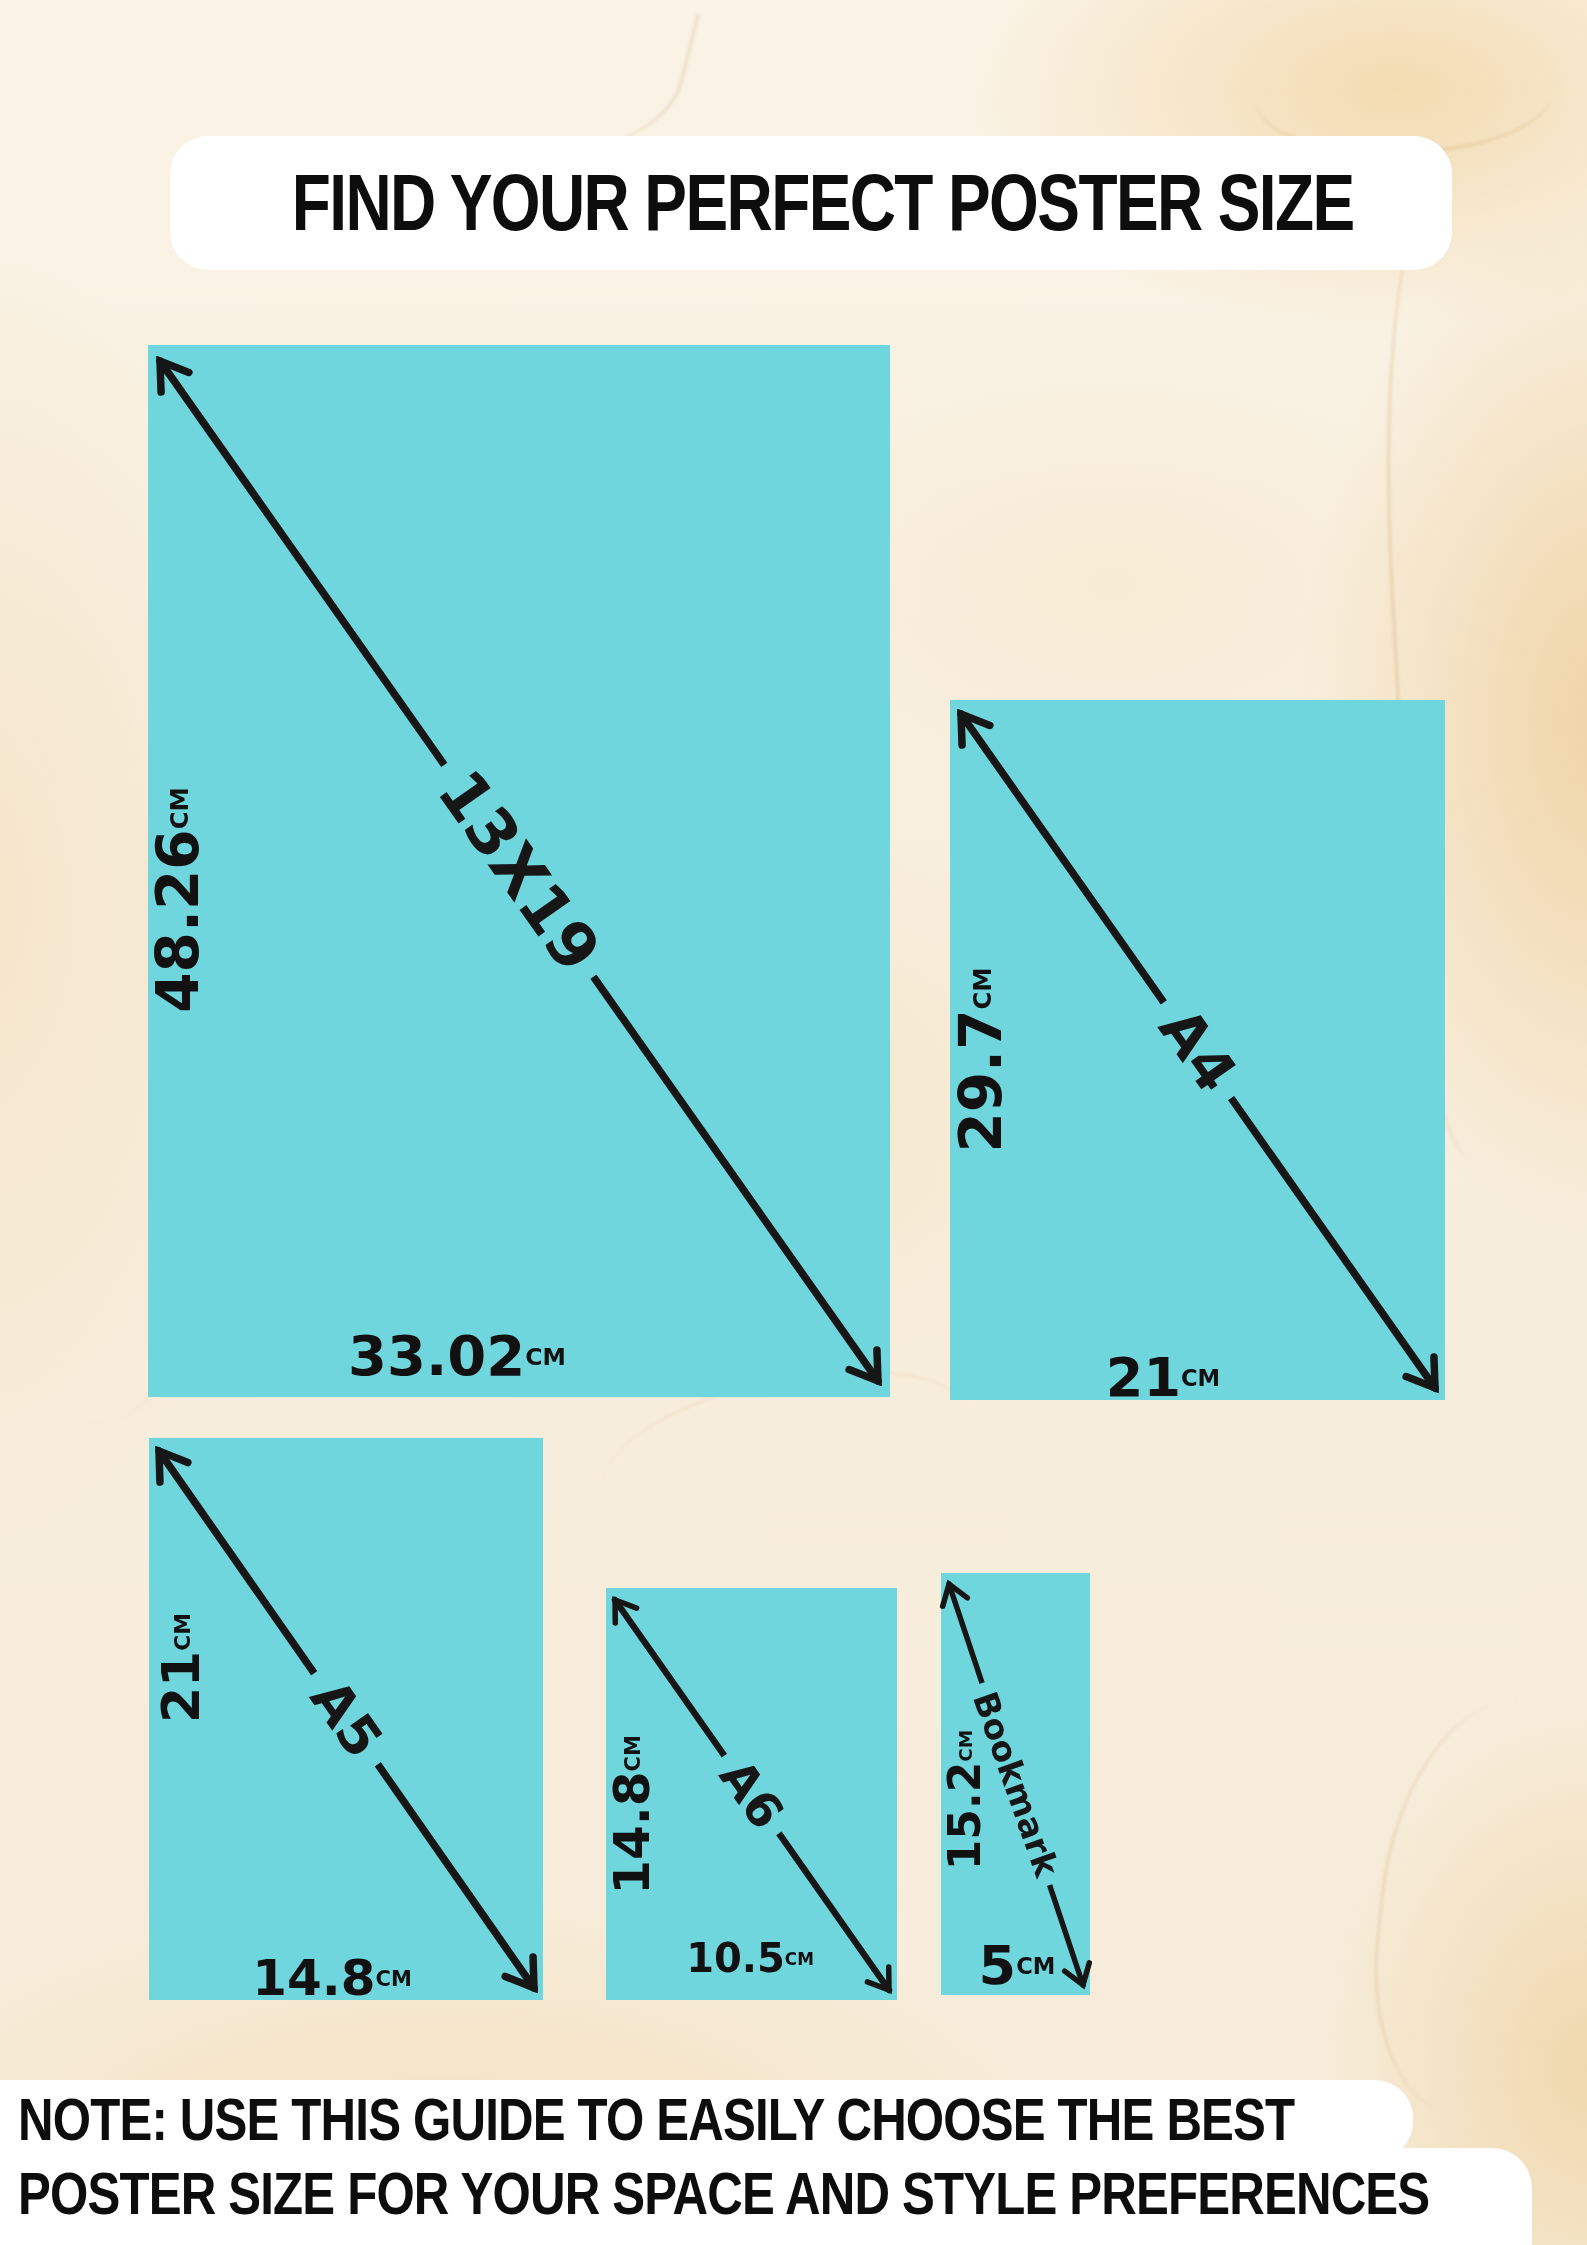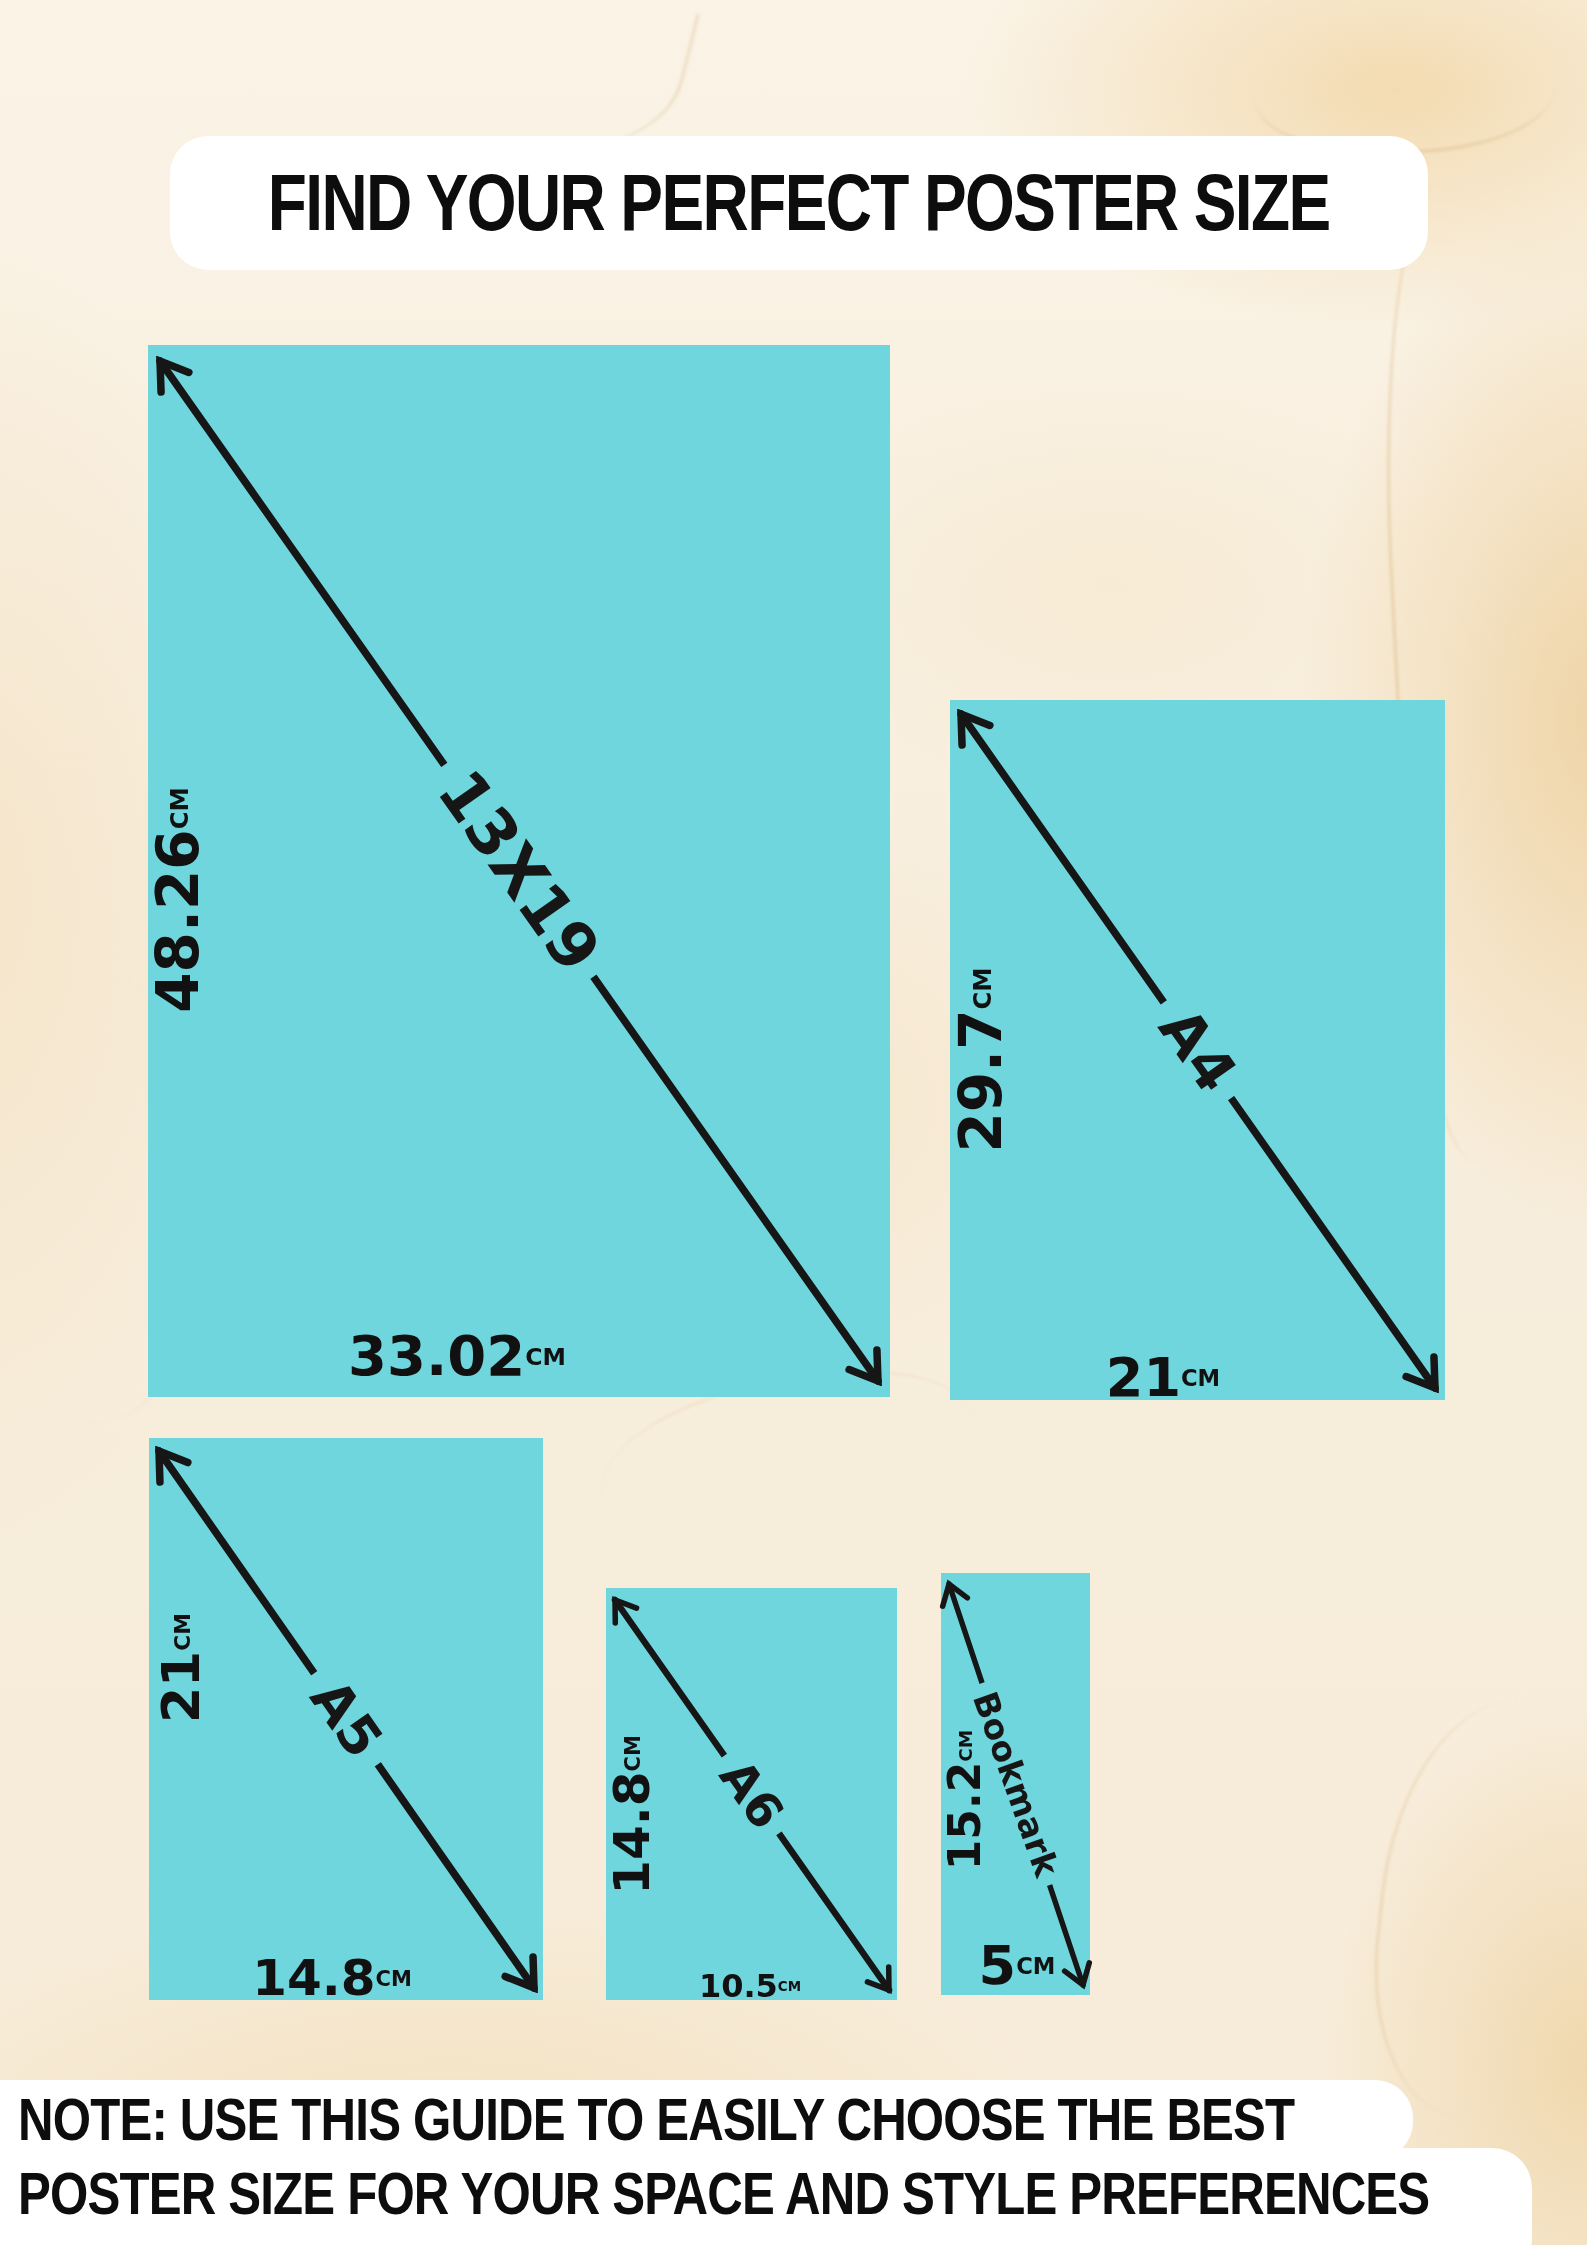--- a/index.html
+++ b/index.html
@@ -19,21 +19,21 @@
   .vein{position:absolute;pointer-events:none;filter:blur(1.5px);}
   .v1{left:420px;top:-20px;width:260px;height:170px;border-right:3px solid rgba(205,165,105,.28);border-radius:0 0 60% 0;transform:rotate(14deg);}
   .v2{left:1395px;top:180px;width:180px;height:980px;border-left:3px solid rgba(203,160,96,.30);border-radius:40% 0 0 30%;transform:rotate(-3deg);}
   .v3{left:1255px;top:20px;width:300px;height:130px;border-bottom:3px solid rgba(210,172,112,.35);border-radius:0 0 50% 40%;}
   .v4{left:-40px;top:980px;width:260px;height:440px;border-right:2px solid rgba(208,170,110,.25);border-radius:0 50% 40% 0;transform:rotate(8deg);}
   .v5{left:600px;top:1380px;width:380px;height:170px;border-top:2px solid rgba(208,170,110,.22);border-radius:50% 40% 0 0;transform:rotate(-9deg);}
   .v6{left:1380px;top:1700px;width:240px;height:420px;border-left:3px solid rgba(203,160,96,.25);border-radius:50% 0 0 40%;transform:rotate(6deg);}
 
   .pill{position:absolute;background:#ffffff;}
   #title-pill{left:170px;top:136px;width:1258px;height:134px;border-radius:38px;
-    display:flex;align-items:center;justify-content:center;}
+    display:flex;align-items:center;justify-content:center;padding-left:24px;}
   #title-pill .t{font-family:"Liberation Sans",sans-serif;font-weight:700;font-size:80px;
     letter-spacing:-2px;white-space:nowrap;transform:scaleX(.80);transform-origin:center;color:#0d0d0d;}
 
   .poster{position:absolute;background:#70d6dd;}
   .p1{left:148px;top:345px;width:742px;height:1052px;}
   .p2{left:950px;top:700px;width:495px;height:700px;}
   .p3{left:149px;top:1438px;width:394px;height:562px;}
   .p4{left:606px;top:1588px;width:291px;height:412px;}
   .p5{left:941px;top:1573px;width:149px;height:422px;}
 
@@ -55,21 +55,21 @@
   .dim-left{transform:translate(-50%,-50%) rotate(-90deg);}
   .dim-bottom{transform:translate(-50%,-50%);}
 
   .p1 .dim-left{left:30px;top:555px;font-size:58px;}
   .p1 .dim-bottom{left:309px;top:1011px;font-size:56px;}
   .p2 .dim-left{left:31px;top:360px;font-size:58px;}
   .p2 .dim-bottom{left:213px;top:678px;font-size:54px;}
   .p3 .dim-left{left:32px;top:230px;font-size:52px;}
   .p3 .dim-bottom{left:183px;top:540px;font-size:50px;}
   .p4 .dim-left{left:26px;top:227px;font-size:50px;}
-  .p4 .dim-bottom{left:144px;top:398px;font-size:32px;}
+  .p4 .dim-bottom{left:144px;top:370px;font-size:40px;}
   .p5 .dim-left{left:24px;top:227px;font-size:44px;}
   .p5 .dim-bottom{left:76px;top:393px;font-size:54px;}
 
   #note-pill-1{left:-40px;top:2080px;width:1453px;height:80px;border-radius:38px;
     display:flex;align-items:center;padding-left:58px;box-sizing:border-box;}
   #note-pill-2{left:-40px;top:2148px;width:1572px;height:130px;border-radius:40px;
     display:flex;align-items:flex-start;padding:16px 0 0 58px;box-sizing:border-box;}
   .note-text{font-family:"Liberation Sans",sans-serif;font-weight:700;font-size:60px;
     letter-spacing:-1px;white-space:nowrap;transform:scaleX(.82);transform-origin:left center;
     color:#0d0d0d;line-height:1;}

